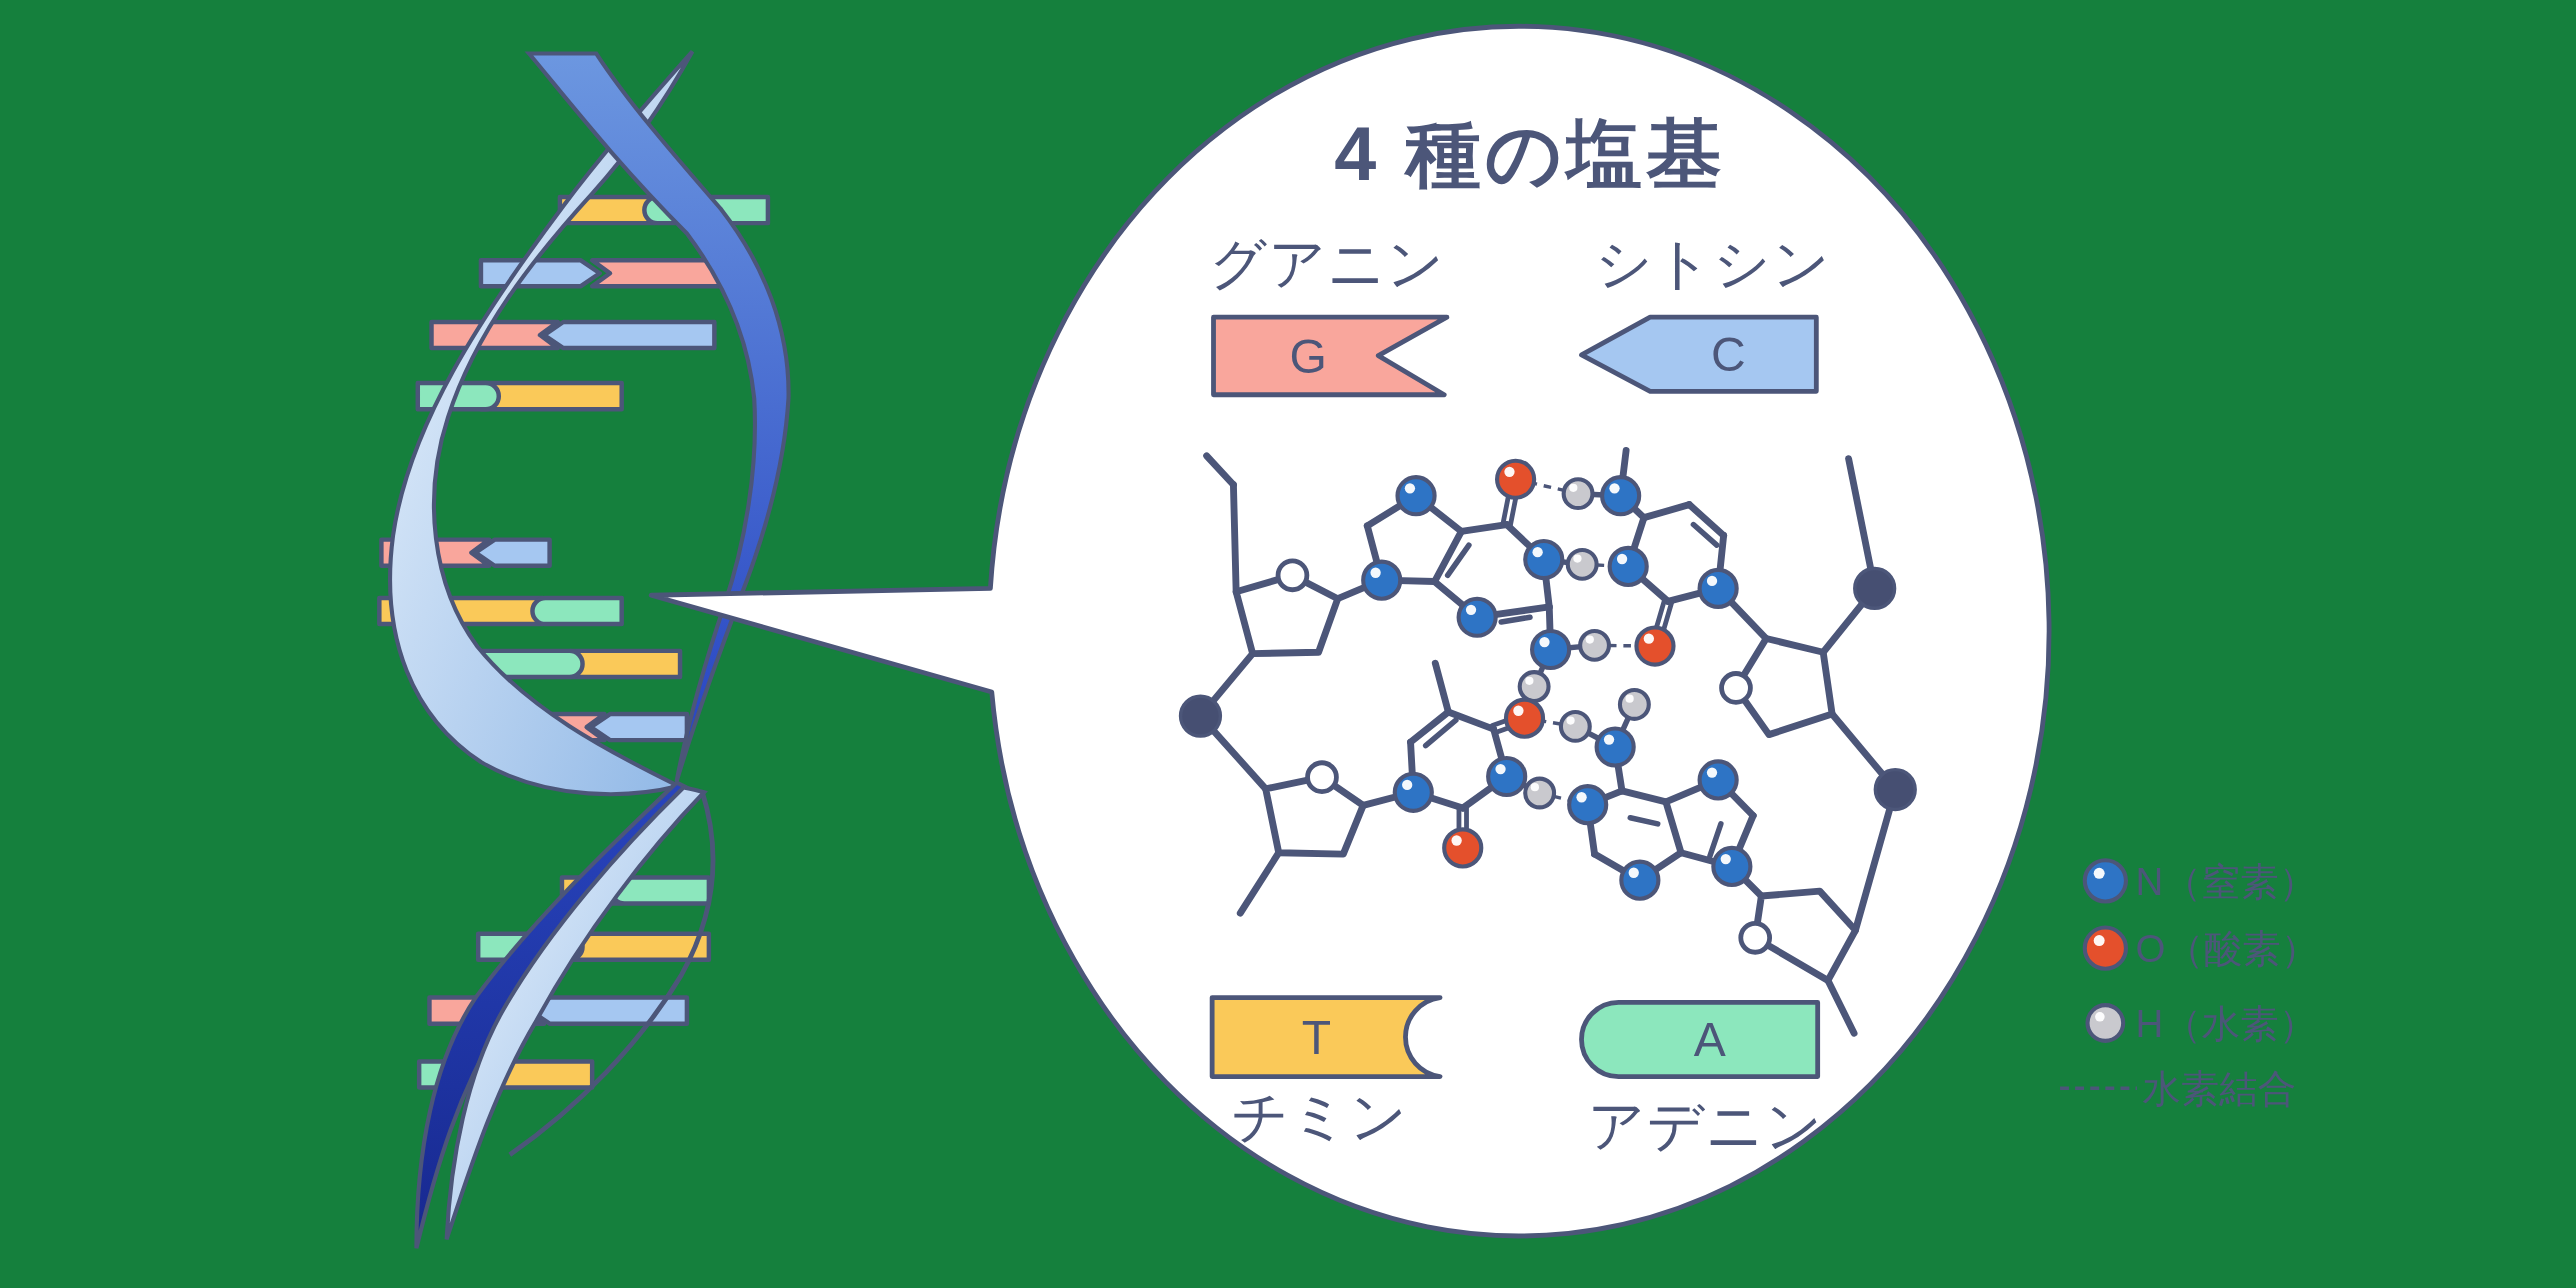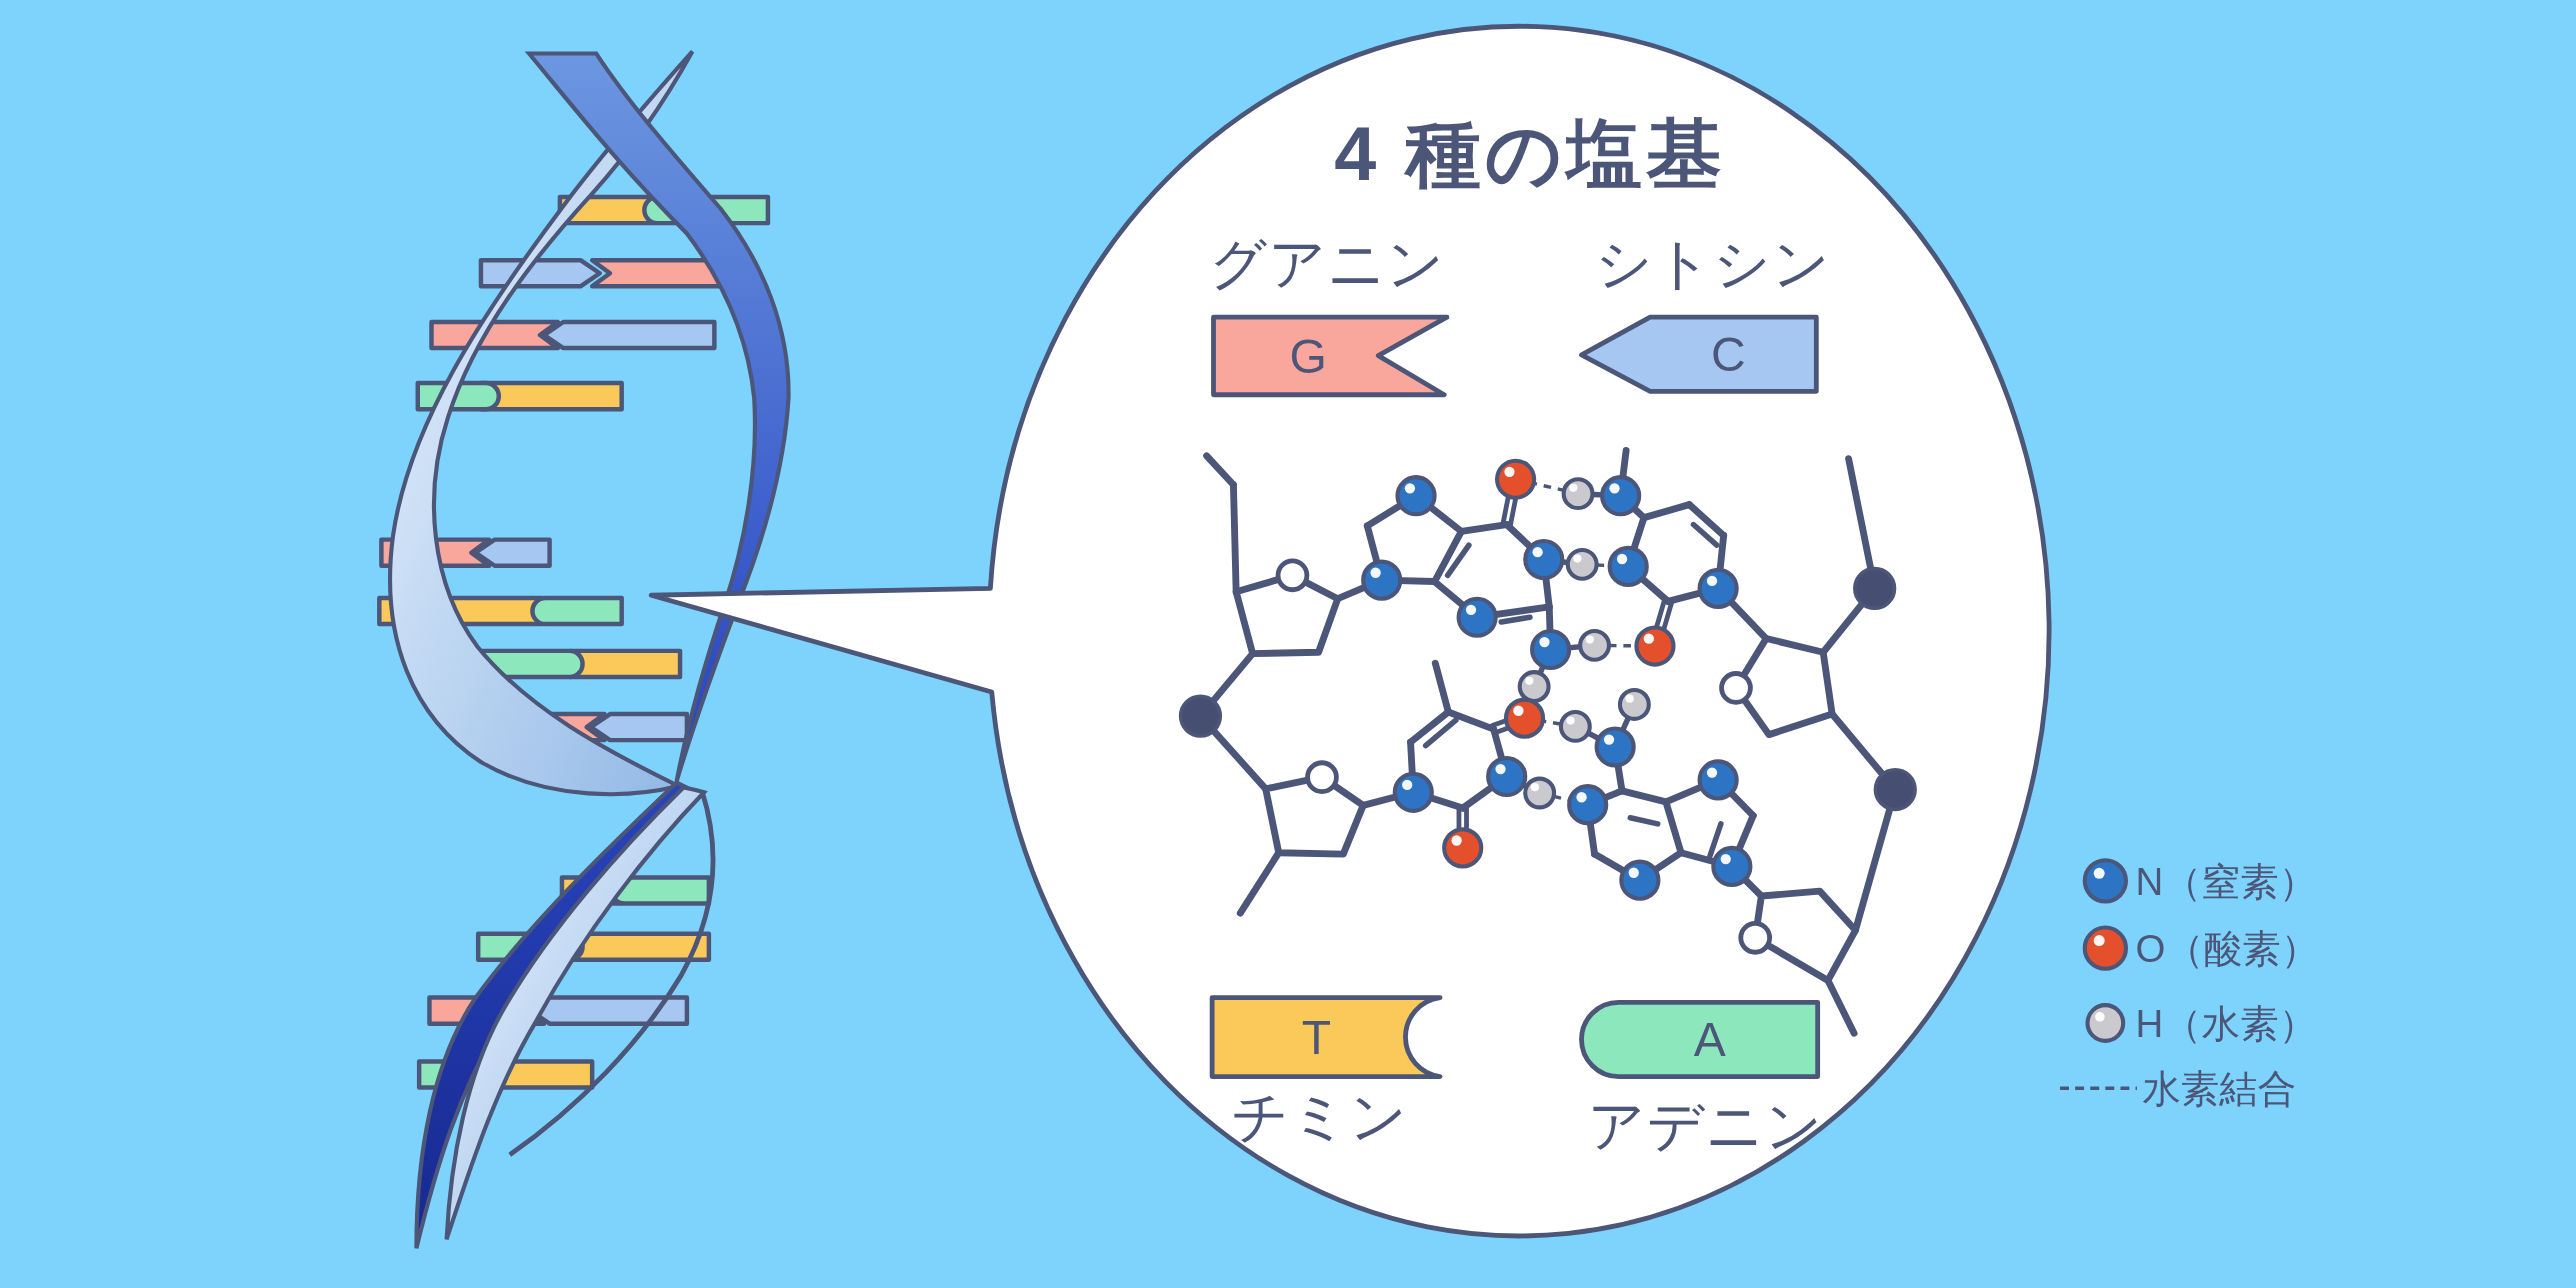--- a/index.html
+++ b/index.html
@@ -1,16 +1,16 @@
 <!DOCTYPE html>
 <html style="--navy: #4C5679; --salmon: #F9A69C; --blue: #A5C7F1; --yellow: #FAC959; --green: #8CE7BD; --nBlue: #2E74C5; --oRed: #E4502C; --hGray: #C9C9CE; --pNavy: #464F72; --white: #FFFFFF;font-size:11px"><head>
 <meta charset="utf-8">
 <style>
   html,body{margin:0;padding:0;background:#ffffff;}
-  .stage{width:2576px;height:1288px;position:relative;background:#7dd3fc;overflow:hidden;}
+  .stage{width:2576px;height:1288px;position:relative;background:#15803d;overflow:hidden;}
   svg{display:block;}
   text{font-family:"Liberation Sans","DejaVu Sans",sans-serif;fill:var(--navy);}
   .title-text{font-size:110px;font-weight:600;letter-spacing:6px;}
   .base-name{font-size:82px;font-weight:500;letter-spacing:2px;}
   .base-letter{font-size:70px;font-weight:500;}
   .legend-label{font-size:56px;font-weight:500;}
   .shape-g{fill:var(--salmon);stroke:var(--navy);stroke-width:7;stroke-linejoin:round;}
   .shape-c{fill:var(--blue);stroke:var(--navy);stroke-width:7;stroke-linejoin:round;}
   .shape-t{fill:var(--yellow);stroke:var(--navy);stroke-width:7;stroke-linejoin:round;}
   .shape-a{fill:var(--green);stroke:var(--navy);stroke-width:7;stroke-linejoin:round;}

